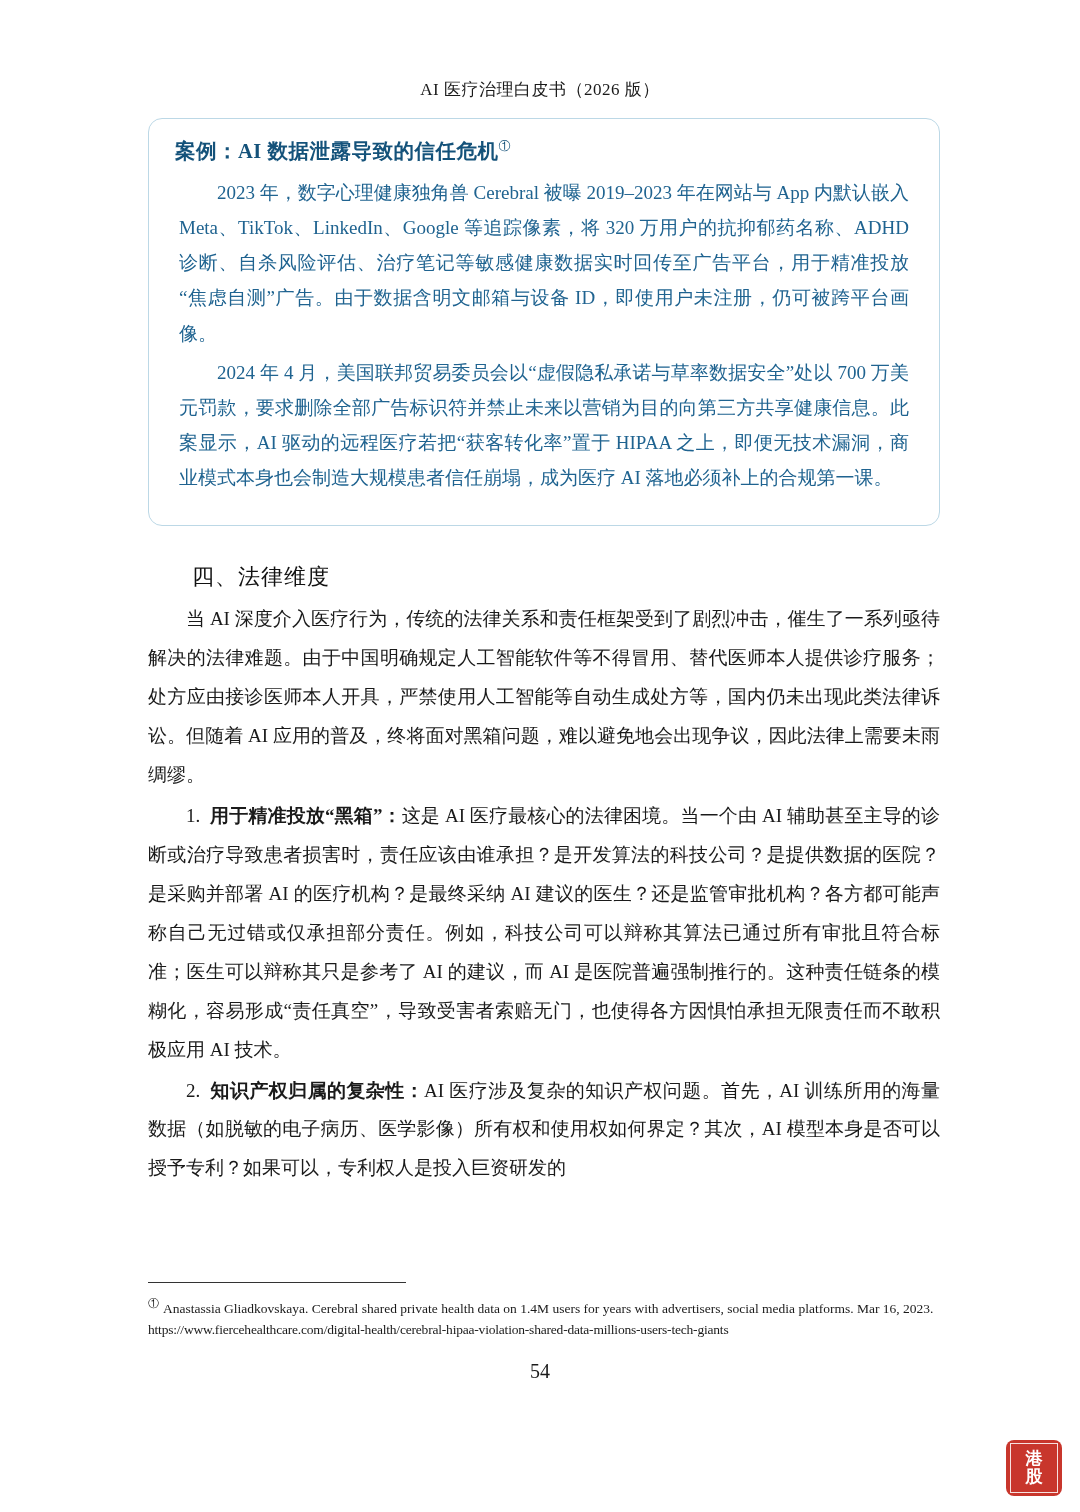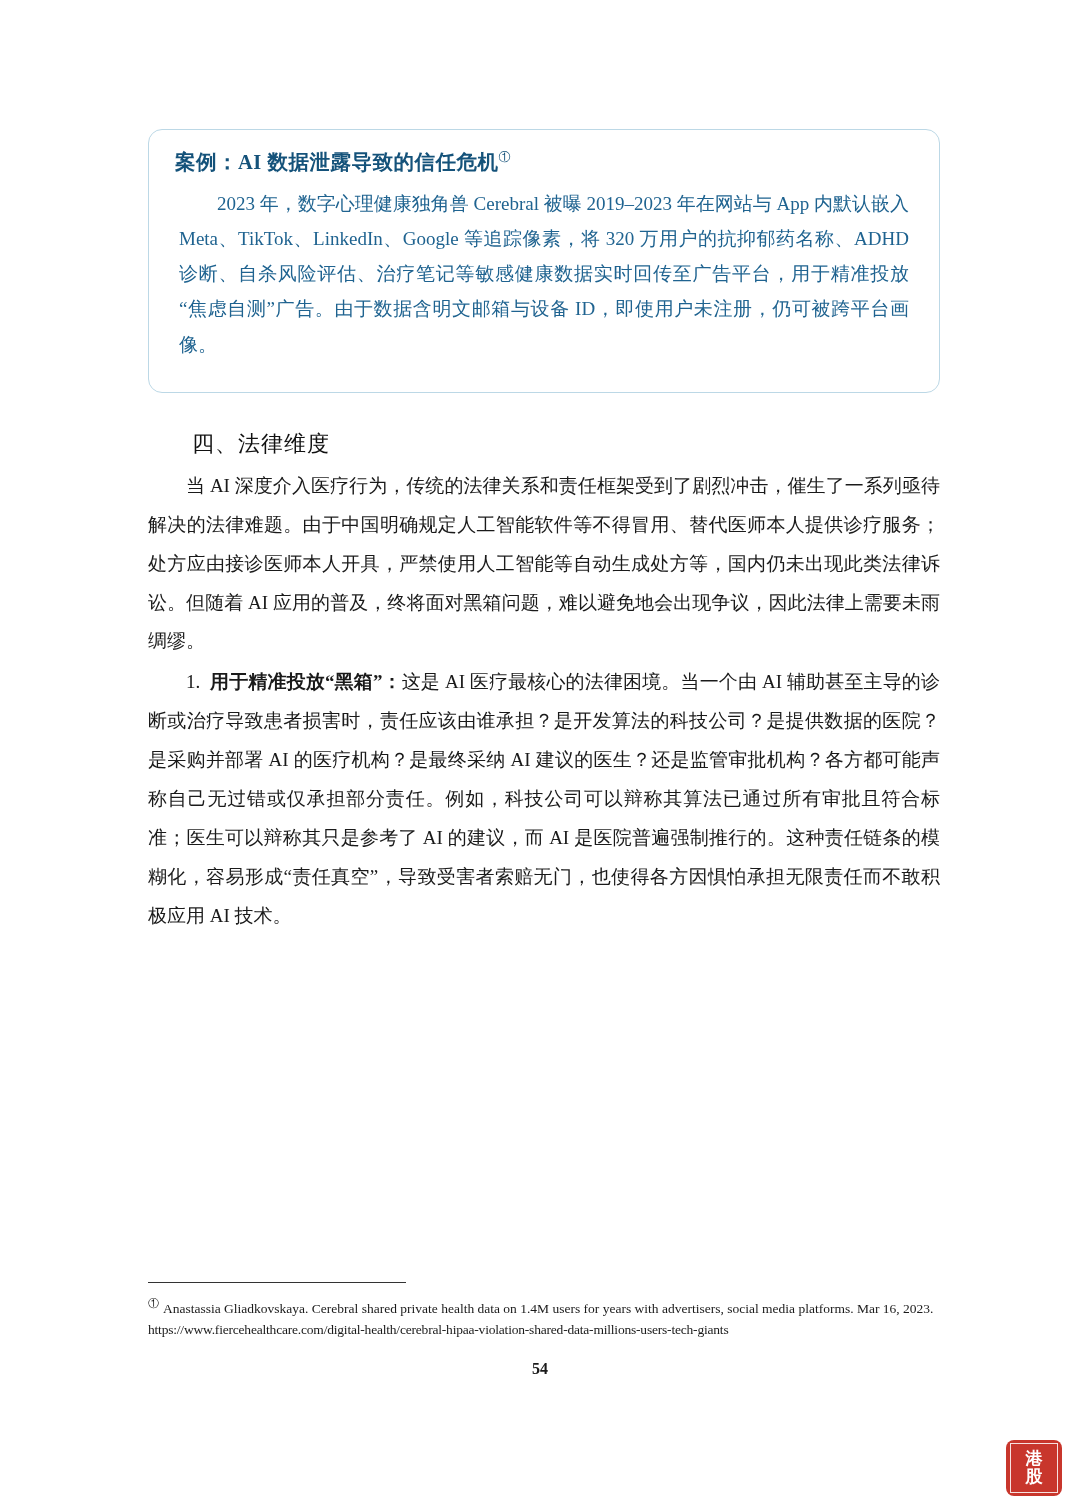--- a/index.html
+++ b/index.html
@@ -26,21 +26,21 @@
     left: 0;
     right: 0;
     text-align: center;
     font-size: 17px;
     letter-spacing: 0.5px;
     color: #1a1a1a;
     font-family: "Liberation Serif", "DejaVu Serif", serif;
   }
   .content {
     position: absolute;
-    top: 129px;
+    top: 118px;
     left: 148px;
     width: 792px;
   }
   
   .case-box {
     border: 1.5px solid #bcd8e6;
     border-radius: 14px;
     padding: 18px 26px 26px 26px;
     color: #1f5f86;
     background: #ffffff;
@@ -125,23 +125,22 @@
     font-family: Liberation Serif, serif;
     letter-spacing: -0.2px;
     margin-top: 47px;
   }
   .page-number {
     position: absolute;
     top: 1360px;
     left: 0;
     right: 0;
     text-align: center;
-    font-size: 16px;
-    color: #1a1a1a;
-    font-weight: bold;
+    font-size: 20px;
+    color: #1a1a1a;
   }
   
   .watermark {
     position: absolute;
     right: 18px;
     bottom: 16px;
     width: 56px;
     height: 56px;
     border-radius: 8px;
     background: #c8362c;
@@ -165,34 +164,37 @@
     letter-spacing: 0px;
     text-align: center;
     font-weight: bold;
   }
 </style>
 </head>
 <body>
 
 <div class="page">
 
+  <div class="header">AI 医疗治理白皮书（2026 版）</div>
 
   <div class="content">
 
     <div class="case-box">
       <div class="case-title"><span>案例：AI 数据泄露导致的信任危机</span><sup>①</sup></div>
       <p class="case-p">2023 年，数字心理健康独角兽 Cerebral 被曝 2019–2023 年在网站与 App 内默认嵌入 Meta、TikTok、LinkedIn、Google 等追踪像素，将 320 万用户的抗抑郁药名称、ADHD 诊断、自杀风险评估、治疗笔记等敏感健康数据实时回传至广告平台，用于精准投放“焦虑自测”广告。由于数据含明文邮箱与设备 ID，即使用户未注册，仍可被跨平台画像。</p>
+      <p class="case-p">2024 年 4 月，美国联邦贸易委员会以“虚假隐私承诺与草率数据安全”处以 700 万美元罚款，要求删除全部广告标识符并禁止未来以营销为目的向第三方共享健康信息。此案显示，AI 驱动的远程医疗若把“获客转化率”置于 HIPAA 之上，即便无技术漏洞，商业模式本身也会制造大规模患者信任崩塌，成为医疗 AI 落地必须补上的合规第一课。</p>
     </div>
 
     <div class="section-title">四、法律维度</div>
 
     <p class="body">当 AI 深度介入医疗行为，传统的法律关系和责任框架受到了剧烈冲击，催生了一系列亟待解决的法律难题。由于中国明确规定人工智能软件等不得冒用、替代医师本人提供诊疗服务；处方应由接诊医师本人开具，严禁使用人工智能等自动生成处方等，国内仍未出现此类法律诉讼。但随着 AI 应用的普及，终将面对黑箱问题，难以避免地会出现争议，因此法律上需要未雨绸缪。</p>
 
     <p class="body"><span class="item-num">1.</span>&nbsp;&nbsp;<b class="lead">用于精准投放“黑箱”：</b><span>这是 AI 医疗最核心的法律困境。当一个由 AI 辅助甚至主导的诊断或治疗导致患者损害时，责任应该由谁承担？是开发算法的科技公司？是提供数据的医院？是采购并部署 AI 的医疗机构？是最终采纳 AI 建议的医生？还是监管审批机构？各方都可能声称自己无过错或仅承担部分责任。例如，科技公司可以辩称其算法已通过所有审批且符合标准；医生可以辩称其只是参考了 AI 的建议，而 AI 是医院普遍强制推行的。这种责任链条的模糊化，容易形成“责任真空”，导致受害者索赔无门，也使得各方因惧怕承担无限责任而不敢积极应用 AI 技术。</span></p>
 
+    <p class="body"><span class="item-num">2.</span>&nbsp;&nbsp;<b class="lead">知识产权归属的复杂性：</b><span>AI 医疗涉及复杂的知识产权问题。首先，AI 训练所用的海量数据（如脱敏的电子病历、医学影像）所有权和使用权如何界定？其次，AI 模型本身是否可以授予专利？如果可以，专利权人是投入巨资研发的</span></p>
 
   </div>
 
   <div class="footnote-wrap">
     <div class="footnote-rule"></div>
     <div class="footnote"><sup>①</sup><span>Anastassia Gliadkovskaya.  Cerebral shared private health data on 1.4M users for years with advertisers, social media platforms</span><span>. Mar 16, 2023. </span><span class="url">https://www.fiercehealthcare.com/digital-health/cerebral-hipaa-violation-shared-data-millions-users-tech-giants</span></div>
   </div>
 
   <div class="page-number">54</div>
 

